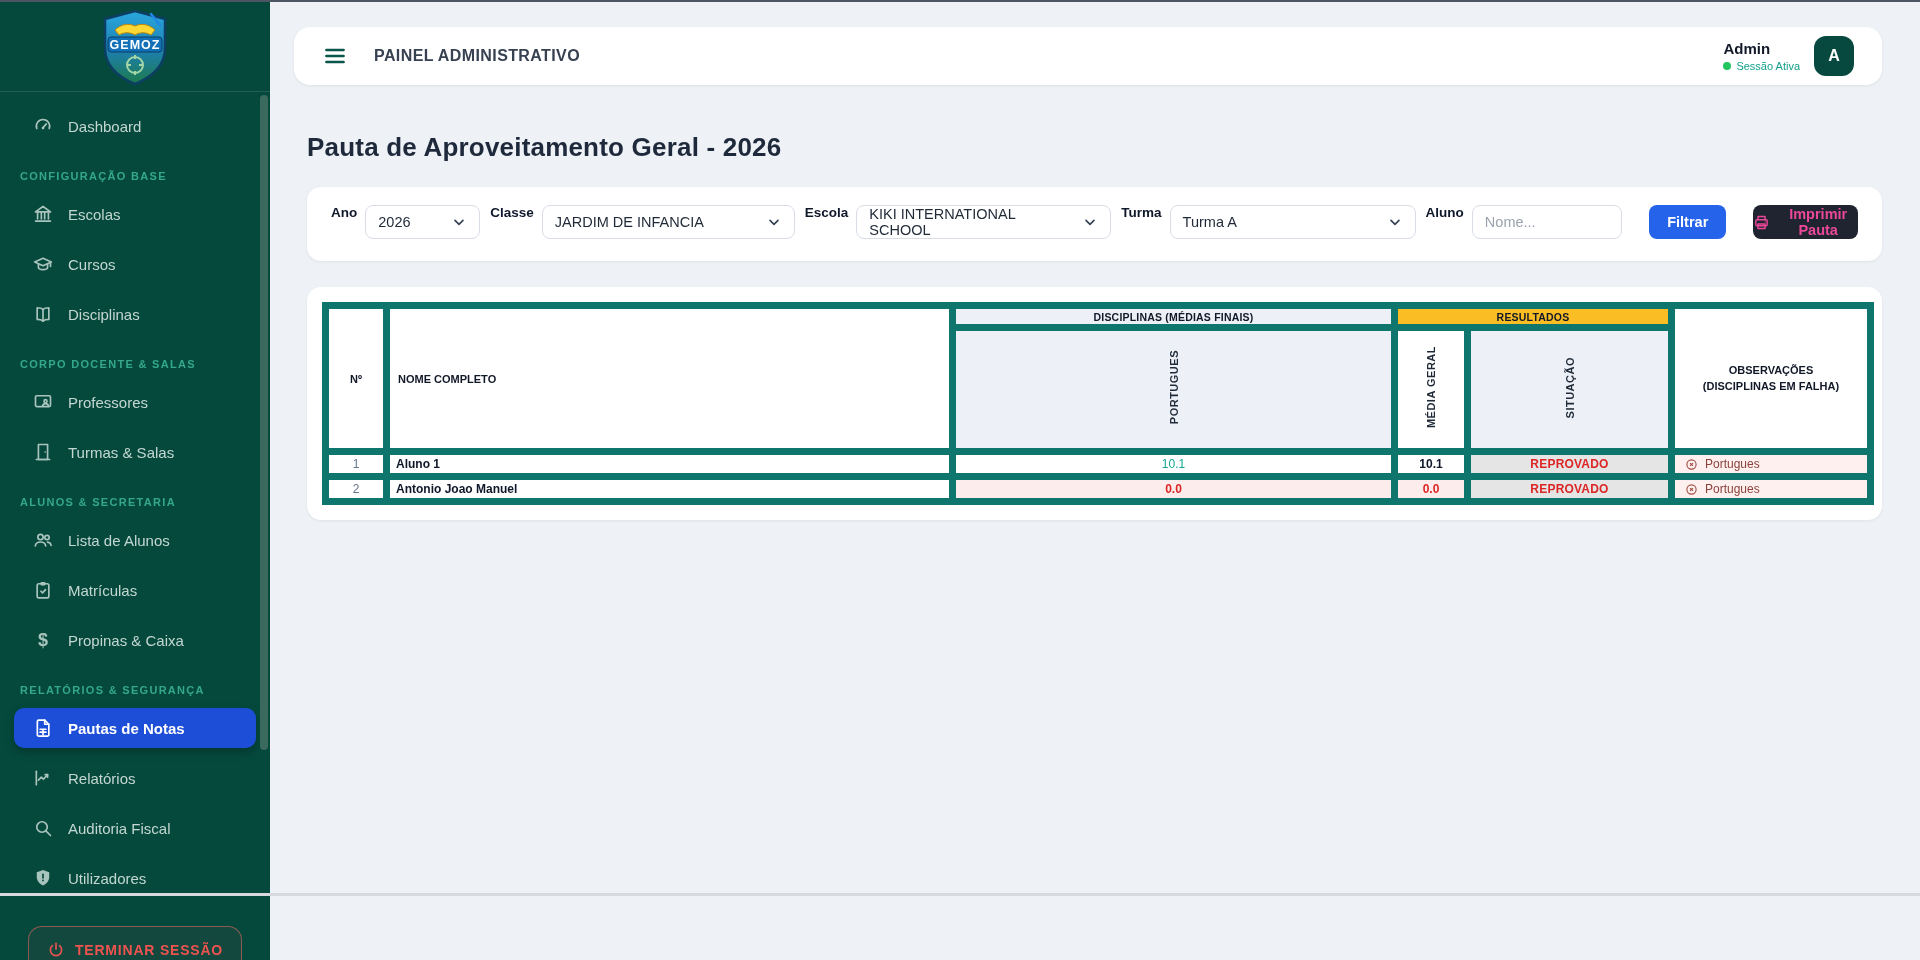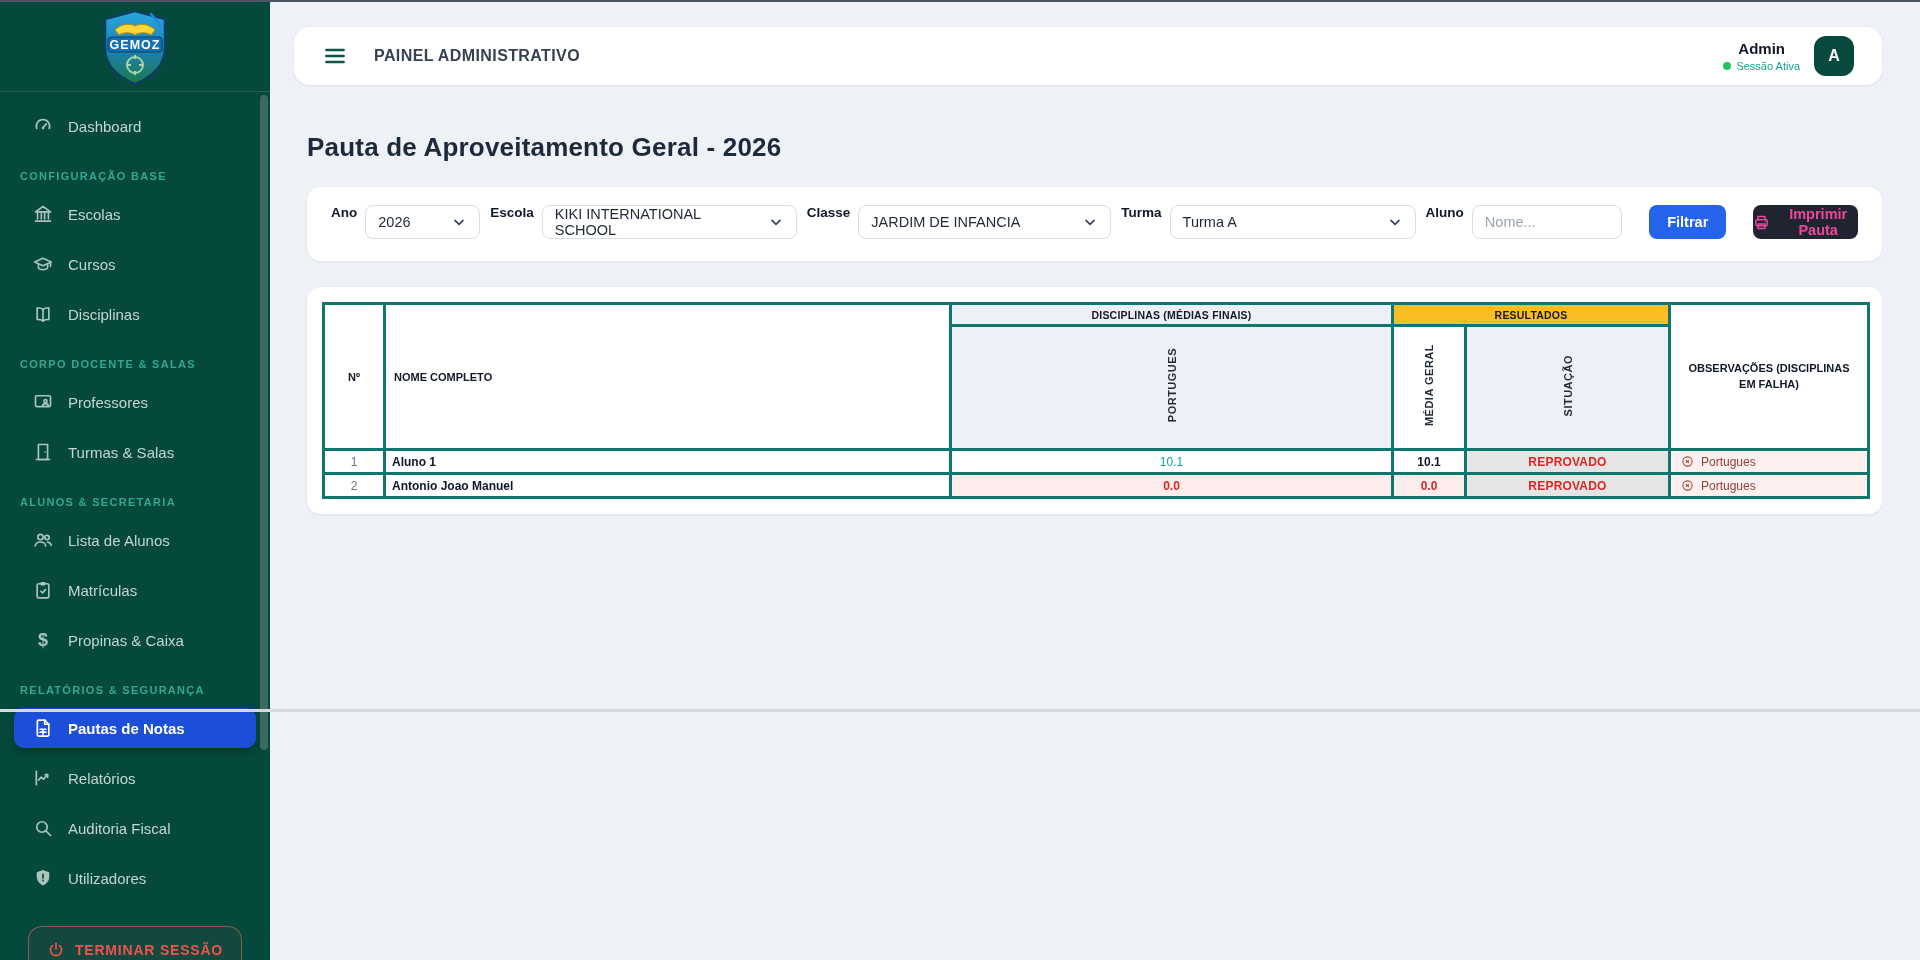--- a/index.html
+++ b/index.html
@@ -1,18 +1,18 @@
 <!DOCTYPE html>
 <html><head>
 <meta charset="utf-8">
 <style>
   * { margin:0; padding:0; box-sizing:border-box; }
   html,body { width:1920px; height:960px; }
   body { font-family:"Liberation Sans","DejaVu Sans",sans-serif; background:#eef2f6; overflow:hidden; }
-  .app { position:relative; width:1920px; height:712px; }
+  .app { position:relative; width:1920px; height:896px; }
   .topline { position:absolute; top:0; left:0; right:0; height:2px; background:#4b5563; z-index:50; }
   .bottomline { position:absolute; bottom:0; left:0; right:0; height:3px; background:#d6dade; z-index:50; }
 
   
   .sidebar { position:absolute; left:0; top:0; width:270px; height:960px; background:#05493d; display:flex; flex-direction:column; overflow:hidden; }
   .logo-wrap { height:92px; display:flex; align-items:center; justify-content:center; border-bottom:1px solid rgba(255,255,255,.12); flex:0 0 auto; }
   .nav { padding:14px 14px 0 14px; display:flex; flex-direction:column; }
   .nav-item { height:40px; border-radius:10px; display:flex; align-items:center; gap:14px; padding:0 18px; color:#c3d7d0; font-size:15px; margin-bottom:10px; cursor:pointer; flex:0 0 auto; }
   .nav-item .ic { width:22px; height:22px; display:flex; align-items:center; justify-content:center; color:#a9c4bc; }
   .nav-item.active { background:#1d4ed8; color:#ffffff; font-weight:700; box-shadow:0 4px 10px rgba(0,0,0,.25); }
@@ -21,21 +21,21 @@
   .logout-btn { margin:18px 14px 0 14px; height:48px; flex:0 0 auto; border:1px solid rgba(239,107,95,.55); background:rgba(239,68,68,.06); border-radius:14px; display:flex; align-items:center; justify-content:center; gap:10px; color:#ef5350; font-weight:700; font-size:14px; letter-spacing:.8px; cursor:pointer; }
   .dollar-glyph { font-size:18px; font-weight:700; line-height:1; }
   .scroll-thumb { position:absolute; right:2px; top:95px; width:8px; height:655px; border-radius:4px; background:#3a6a5d; }
 
   
   .main { position:absolute; left:270px; top:0; width:1650px; height:960px; }
   .header-card { margin:27px 38px 0 24px; height:58px; background:#ffffff; border-radius:16px; box-shadow:0 1px 3px rgba(15,23,42,.08); display:flex; align-items:center; padding:0 28px; }
   .hamburger { width:26px; height:26px; color:#0b564a; cursor:pointer; display:flex; align-items:center; }
   .header-title { margin-left:26px; font-size:16px; font-weight:700; color:#374151; letter-spacing:.4px; }
   .header-right { margin-left:auto; display:flex; align-items:center; }
-  .user-meta { text-align:center; }
+  .user-meta { text-align:left; }
   .user-name { font-size:15px; font-weight:700; color:#111827; line-height:1.2; }
   .user-status { display:flex; align-items:center; justify-content:flex-end; gap:5px; font-size:11px; color:#15a08a; margin-top:2px; }
   .dot { width:8px; height:8px; border-radius:50%; background:#22c55e; }
   .avatar { width:40px; height:40px; margin-left:14px; border-radius:12px; background:#07493e; color:#fff; font-weight:700; font-size:16px; display:flex; align-items:center; justify-content:center; cursor:pointer; }
 
   .page-title { margin:47px 0 0 37px; font-size:26px; font-weight:700; color:#1e293b; letter-spacing:.2px; }
 
   .filter-card { margin:24px 38px 0 37px; background:#ffffff; border-radius:14px; box-shadow:0 1px 3px rgba(15,23,42,.07); padding:18px 24px 22px 24px; display:flex; gap:10px; align-items:flex-end; }
   .fgroup { display:flex; flex-direction:row; gap:8px; }
   .flabel { font-size:13.5px; font-weight:700; color:#0f172a; }
@@ -47,21 +47,21 @@
   .tinput { width:100%; cursor:text; }
   .tinput input { border:none; outline:none; width:100%; font-size:14.5px; color:#1f2937; font-family:inherit; background:transparent; }
   .tinput input::placeholder { color:#9aa3af; }
   .btn { height:34px; border:none; border-radius:8px; font-family:inherit; font-size:14.5px; font-weight:700; cursor:pointer; display:flex; align-items:center; justify-content:center;margin-left:17px; }
   .btn-filtrar { width:102px; background:#2563eb; color:#fff; }
   .btn-imprimir { width:138px; background:#1f2430; color:#ec4899; gap:8px; font-weight:600; }
   .btn-imprimir .ic { width:17px; height:17px; }
 
   .table-card { margin:26px 38px 0 37px; background:#ffffff; border-radius:14px; box-shadow:0 1px 3px rgba(15,23,42,.07); padding:15px; }
   table.pauta { width:100%; border-collapse:collapse; border:2px solid #0b1220; table-layout:fixed; }
-  .pauta th, .pauta td { border:3px solid #0f766e;margin-top:40px; }
+  .pauta th, .pauta td { border:7px solid #0f766e;margin-top:40px; }
   .pauta .group-th { height:22px; font-size:10.5px; font-weight:700; color:#111827; text-align:center; letter-spacing:.2px; }
   .bg-gray { background:#edf1f7; }
   .bg-amber { background:#fbbd24; }
   .th-num, .th-nome { font-size:11px; font-weight:700; color:#111827; }
   .th-nome { text-align:left; padding-left:8px; }
   .th-obs { font-size:11px; font-weight:700; color:#111827; text-align:center; padding:0 16px; line-height:1.45; }
   .vrow th { height:124px; vertical-align:middle; text-align:center; }
   .vtext { writing-mode:vertical-rl; transform:rotate(180deg); font-size:11px; font-weight:700; color:#1f2937; letter-spacing:.5px; display:inline-block; }
   .pauta td { height:24px; font-size:12px; padding:2px 6px; }
   .td-num { text-align:center; color:#64748b; }
@@ -284,34 +284,34 @@
         <div class="select w-ano">
           <span>2026</span>
           <span class="chev">
               <svg width="16" height="16" viewBox="0 0 24 24" fill="none" stroke="currentColor" stroke-width="2.4" stroke-linecap="round" stroke-linejoin="round">
                 <path d="M6 9.5l6 6 6-6"></path>
               </svg>
             </span>
         </div>
       </div>
       <div class="fgroup">
-        <span class="flabel">Escola</span>
-        <div class="select w-escola">
-          <span>KIKI INTERNATIONAL SCHOOL</span>
+        <span class="flabel">Classe</span>
+        <div class="select w-classe">
+          <span>JARDIM DE INFANCIA</span>
           <span class="chev">
               <svg width="16" height="16" viewBox="0 0 24 24" fill="none" stroke="currentColor" stroke-width="2.4" stroke-linecap="round" stroke-linejoin="round">
                 <path d="M6 9.5l6 6 6-6"></path>
               </svg>
             </span>
         </div>
       </div>
       <div class="fgroup">
-        <span class="flabel">Classe</span>
-        <div class="select w-classe">
-          <span>JARDIM DE INFANCIA</span>
+        <span class="flabel">Escola</span>
+        <div class="select w-escola">
+          <span>KIKI INTERNATIONAL SCHOOL</span>
           <span class="chev">
               <svg width="16" height="16" viewBox="0 0 24 24" fill="none" stroke="currentColor" stroke-width="2.4" stroke-linecap="round" stroke-linejoin="round">
                 <path d="M6 9.5l6 6 6-6"></path>
               </svg>
             </span>
         </div>
       </div>
       <div class="fgroup">
         <span class="flabel">Turma</span>
         <div class="select w-turma">

